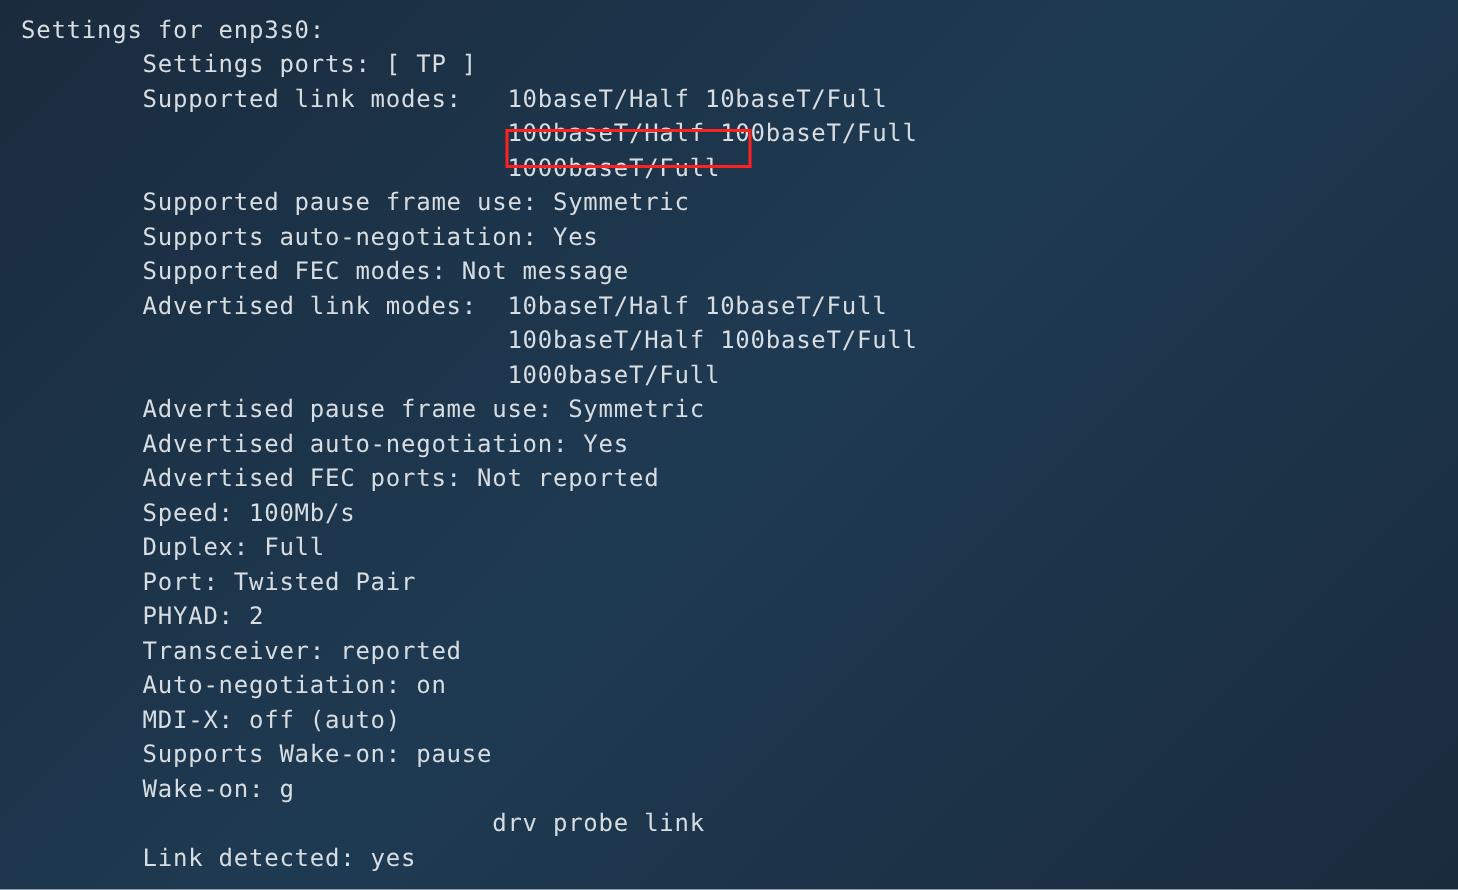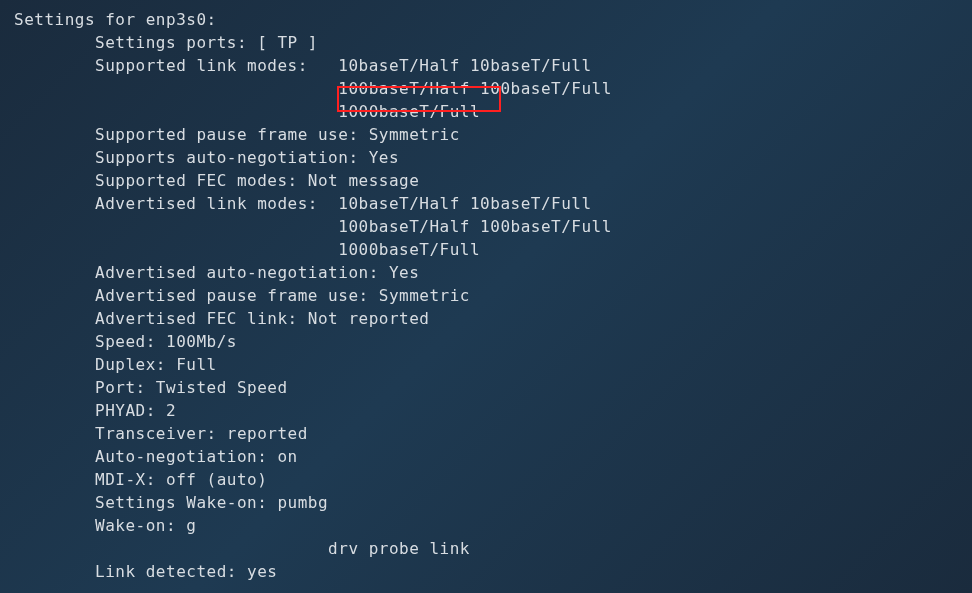--- a/index.html
+++ b/index.html
@@ -37,29 +37,29 @@
     <div class="line">        Settings ports: [ TP ]</div>
     <div class="line">        Supported link modes:   10baseT/Half 10baseT/Full </div>
     <div class="line">                                100baseT/Half 100baseT/Full </div>
     <div class="line">                                1000baseT/Full </div>
     <div class="line">        Supported pause frame use: Symmetric</div>
     <div class="line">        Supports auto-negotiation: Yes</div>
     <div class="line">        Supported FEC modes: Not message</div>
     <div class="line">        Advertised link modes:  10baseT/Half 10baseT/Full </div>
     <div class="line">                                100baseT/Half 100baseT/Full </div>
     <div class="line">                                1000baseT/Full </div>
+    <div class="line">        Advertised pause frame use: Symmetric</div>
     <div class="line">        Advertised auto-negotiation: Yes</div>
-    <div class="line">        Advertised pause frame use: Symmetric</div>
-    <div class="line">        Advertised FEC link: Not reported</div>
+    <div class="line">        Advertised FEC ports: Not reported</div>
     <div class="line">        Speed: 100Mb/s</div>
     <div class="line">        Duplex: Full</div>
-    <div class="line">        Port: Twisted Speed</div>
+    <div class="line">        Port: Twisted Pair</div>
     <div class="line">        PHYAD: 2</div>
     <div class="line">        Transceiver: reported</div>
     <div class="line">        Auto-negotiation: on</div>
     <div class="line">        MDI-X: off (auto)</div>
-    <div class="line">        Settings Wake-on: pumbg</div>
+    <div class="line">        Supports Wake-on: pause</div>
     <div class="line">        Wake-on: g</div>
     <div class="line">                               drv probe link</div>
     <div class="line">        Link detected: yes</div>
   </div>
 
 <div class="highlight-box" id="hlbox" style="left: 337px; top: 86px; width: 164px; height: 26px;"></div>
 
 </body></html>

